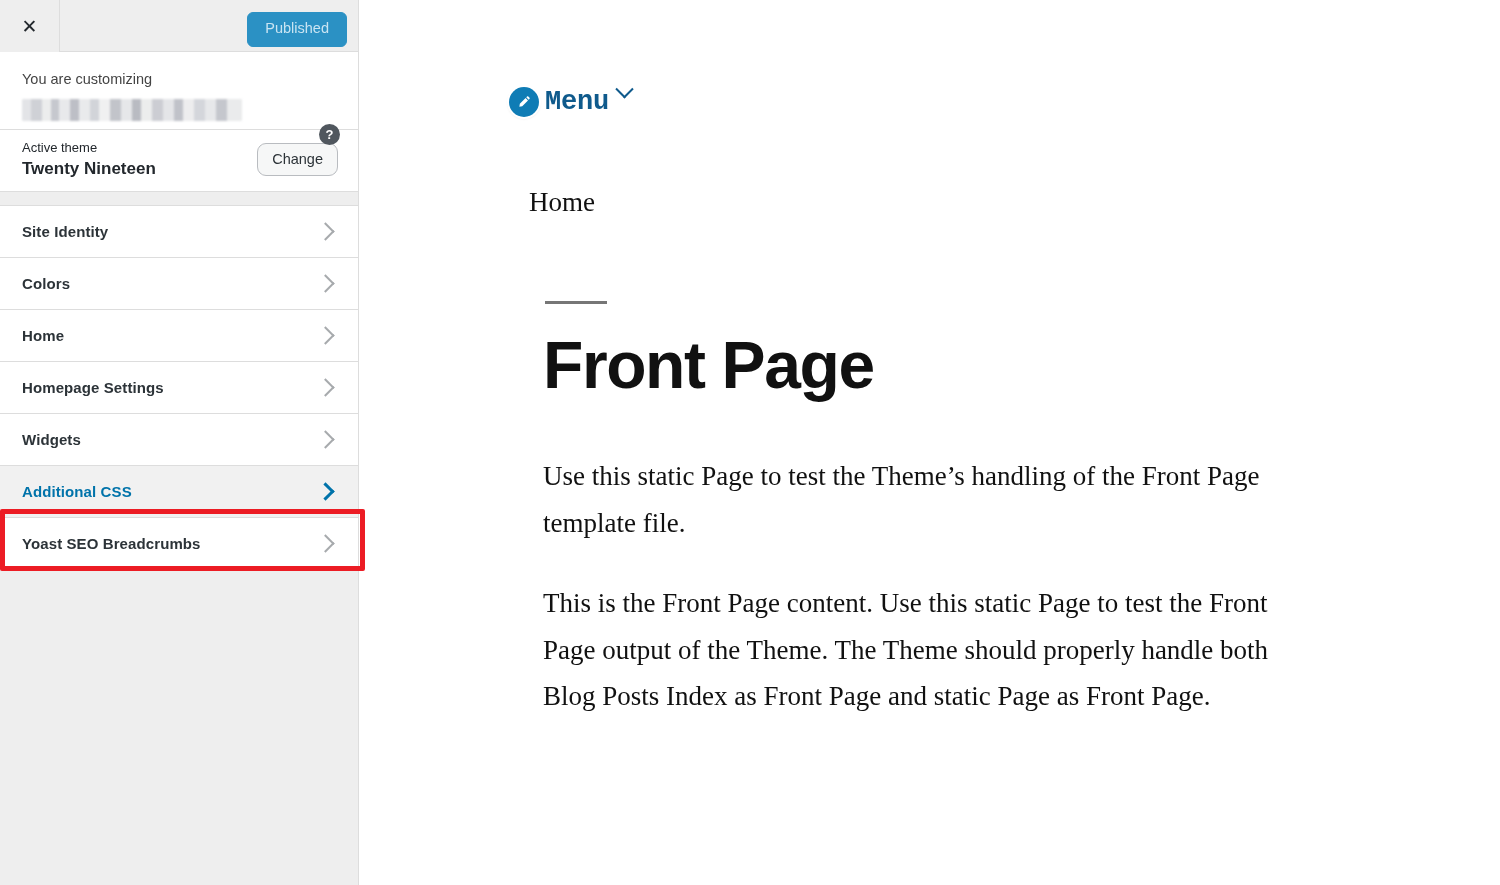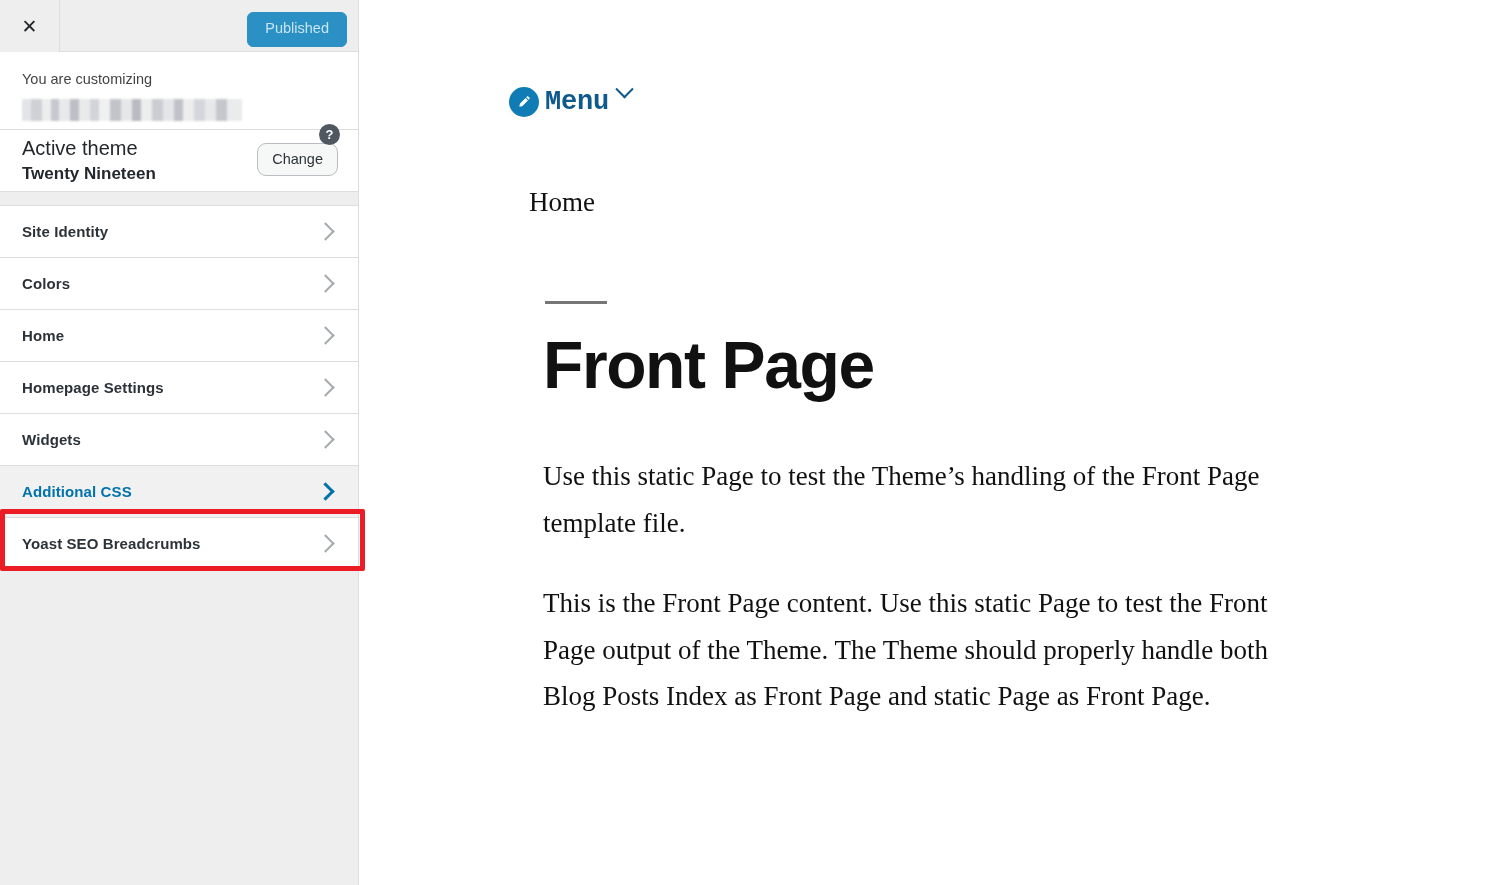--- a/index.html
+++ b/index.html
@@ -140,21 +140,21 @@
     background: #ffffff;
     border-bottom: 1px solid #dddddd;
     padding: 14px 20px 16px 22px;
     display: flex;
     align-items: center;
     justify-content: space-between;
     height: 62px;
   }
   .theme-text { line-height: 1.4; }
   .theme-label {
-    font-size: 20px;
+    font-size: 13px;
     color: #23282d;
   }
   .theme-name {
     font-size: 17px;
     color: #23282d;
     font-weight: bold;
   }
   .change-btn {
     background: #f6f7f7;
     border: 1px solid #b9bcc0;

